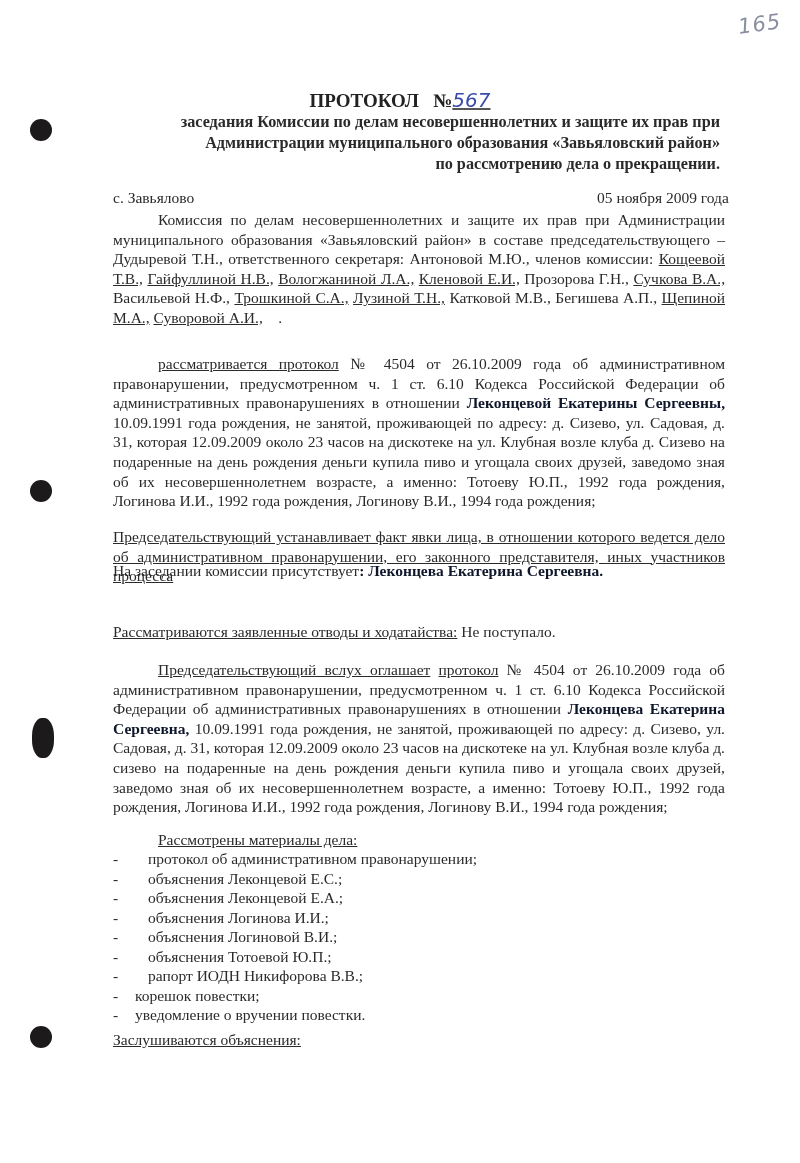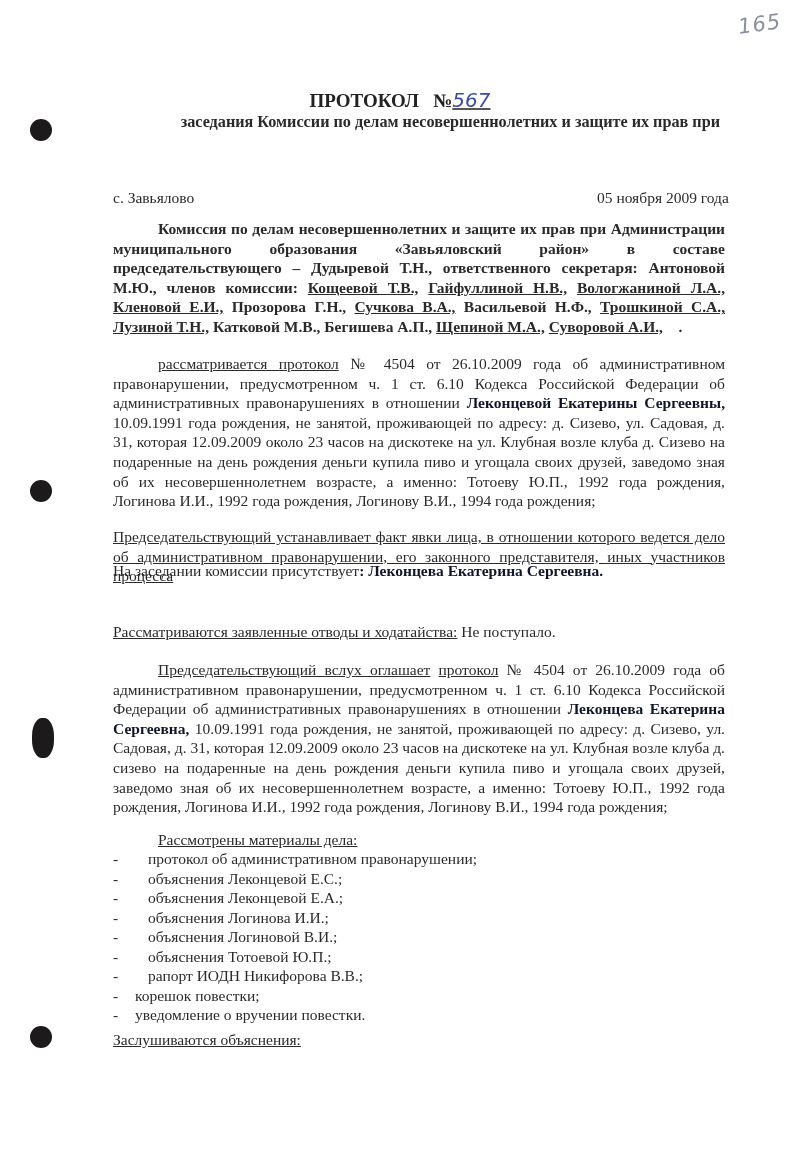--- a/index.html
+++ b/index.html
@@ -23,21 +23,21 @@
 
   .place { position: absolute; left: 113px; top: 189px; font-size: 15.5px; }
   .date { position: absolute; left: 597px; top: 189px; font-size: 15.5px; }
 
   .para { position: absolute; left: 113px; width: 612px; font-size: 15.5px; line-height: 19.6px; text-align: justify; }
   .indent { text-indent: 45px; }
   .u { text-decoration: underline; }
   .iu { text-decoration: underline; }
   b { font-weight: bold; color: #0f172a; }
 
-  .p-commission { top: 219px; font-weight: bold; }
+  .p-commission { top: 210px; }
   .p-considered { top: 354px; }
   .p-chair { top: 527px; }
   .p-present { top: 561px; }
   .p-objections { top: 622px; }
   .p-reads { top: 660px; }
   .p-materials-head { top: 830px; left: 158px; width: 400px; }
 
   .materials { position: absolute; left: 113px; top: 849px; margin: 0; padding: 0; list-style: none; font-size: 15.5px; line-height: 19.5px; }
   .materials li { display: flex; }
   .materials .dash { width: 22px; display: inline-block; }
@@ -55,20 +55,22 @@
 <div class="hole hole2"></div>
 <div class="hole hole3"></div>
 <div class="hole hole4"></div>
 
 <div class="title">
   <span>ПРОТОКОЛ</span>&nbsp;&nbsp;&nbsp;<span>№</span><span class="num">567</span>
 </div>
 
 <div class="subtitle">
   <div>заседания Комиссии по делам несовершеннолетних и защите их прав при</div>
+  <div>Администрации муниципального образования «Завьяловский район»</div>
+  <div>по рассмотрению дела о прекращении.</div>
 </div>
 
 <div class="place">с. Завьялово</div>
 <div class="date">05 ноября  2009 года</div>
 
 <div class="para indent p-commission">
   <span>Комиссия по делам несовершеннолетних и защите их прав при Администрации муниципального образования «Завьяловский район» в составе председательствующего – Дудыревой Т.Н.,  ответственного секретаря: Антоновой М.Ю., членов комиссии:</span>
   <span id="members"><span class="u">Кощеевой Т.В.,</span> <span class="u">Гайфуллиной Н.В.,</span> <span class="u">Вологжаниной Л.А.,</span> <span class="u">Кленовой Е.И.,</span> <span>Прозорова Г.Н.,</span> <span class="u">Сучкова В.А.,</span> <span>Васильевой Н.Ф.,</span> <span class="u">Трошкиной С.А.,</span> <span class="u">Лузиной Т.Н.,</span> <span>Катковой М.В.,</span> <span>Бегишева А.П.,</span> <span class="u">Щепиной М.А.,</span> <span class="u">Суворовой А.И.,</span></span><span style="white-space:pre">    .</span>
 </div>
 

